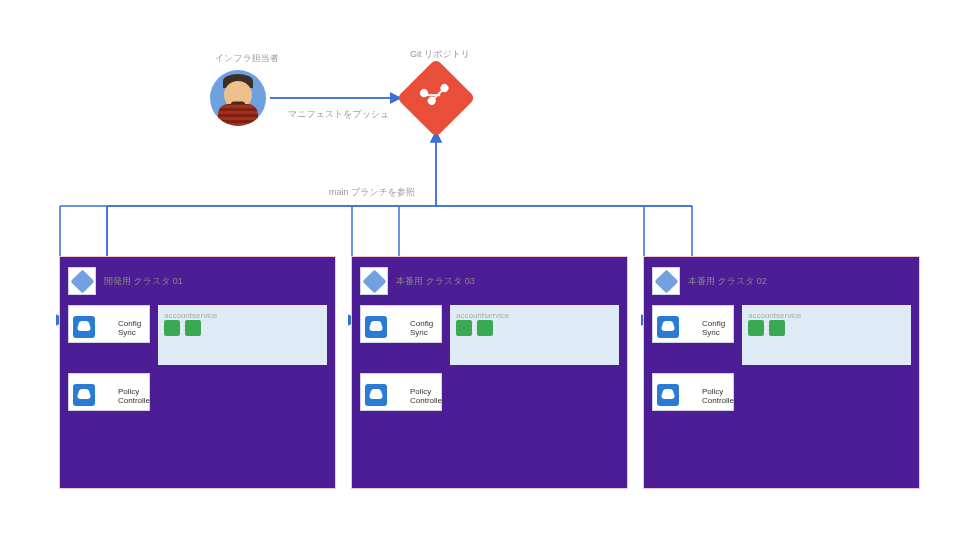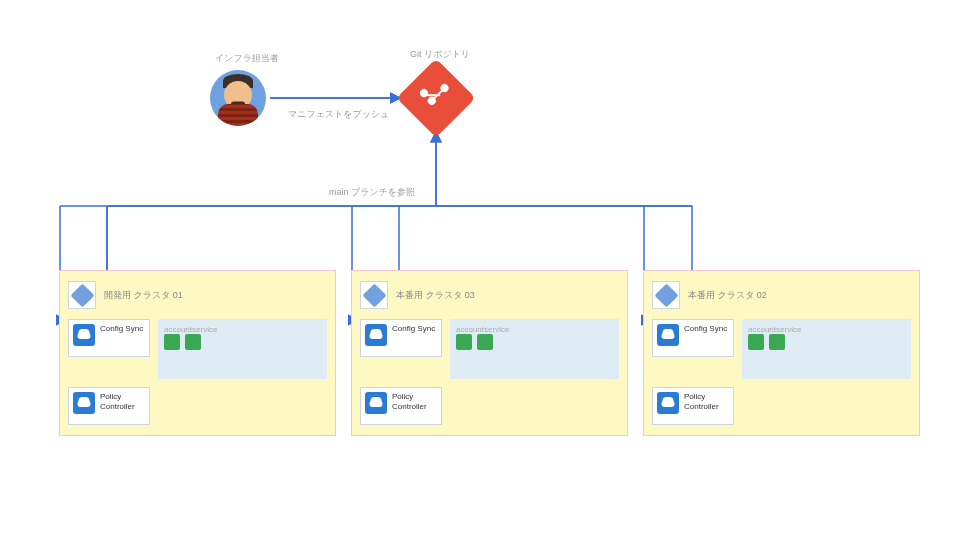--- a/index.html
+++ b/index.html
@@ -10,28 +10,28 @@
 .avatar{width:56px;height:56px;border-radius:50%;background:#6fa0e0;position:relative;overflow:hidden}
 .face{position:absolute;left:50%;top:45%;transform:translate(-50%,-50%);width:28px;height:28px;background:#f0c08c;border-radius:50%}
 .hair{position:absolute;top:4px;left:50%;transform:translateX(-50%);width:30px;height:14px;background:#3d2f26;border-radius:50% 50% 0 0}
 .mustache{position:absolute;top:60%;left:50%;transform:translate(-50%,-50%);width:14px;height:5px;background:#3d2f26;border-radius:3px}
 .shirt{position:absolute;bottom:0;left:50%;transform:translateX(-50%);width:40px;height:22px;background:repeating-linear-gradient(0deg,#a03020 0 3px,#802010 3px 6px),repeating-linear-gradient(90deg,#a03020 0 3px,#802010 3px 6px);border-radius:10px 10px 0 0}
 .git{position:absolute;left:408px;top:70px;width:56px;height:56px}
 .git-diamond{width:56px;height:56px;background:#e94e3a;transform:rotate(45deg);border-radius:6px;position:absolute}
 .git-inner{position:absolute;width:30px;height:30px;left:13px;top:13px;transform:rotate(45deg)}
 .git-line{position:absolute;background:#fff}
 .git-dot{position:absolute;width:8px;height:8px;background:#fff;border-radius:50%}
-.cluster{position:absolute;width:277px;height:166px;background:#fef9c3;border:1px solid #f4c7cc;top:270px}
+.cluster{position:absolute;width:277px;height:233px;background:#4c1d95;border:1px solid #f4c7cc;top:256px}
 .c1{left:59px}.c2{left:351px}.c3{left:643px}
 .chead{display:flex;align-items:center;gap:8px;padding:10px 8px}
 .kicon{width:28px;height:28px;border:1px solid #ccd5e0;background:#fff;display:flex;align-items:center;justify-content:center}
 .kcube{width:17px;height:17px;background:#5a8fd8;transform:rotate(45deg);border-radius:2px;opacity:.85}
 .ctitle{color:#888;font-size:9px}
 .row{display:flex;gap:8px;padding:0 8px 8px 8px;align-items:flex-start}
-.card{width:82px;height:38px;background:#fff;border:1px solid #ccd5e0;display:flex;align-items:flex-start;padding:4px;gap:5px}
+.card{width:82px;height:38px;background:#fff;border:1px solid #ccd5e0;display:flex;align-items:flex-end;padding:4px;gap:23px}
 .cloud{flex:0 0 22px;height:22px;background:#2a7bd4;border-radius:3px;position:relative}
 .cloud::after{content:"";position:absolute;left:50%;top:50%;transform:translate(-50%,-50%);width:13px;height:8px;background:#fff;border-radius:5px 5px 3px 3px;box-shadow:0 -3px 0 -1px #fff}
 .card-txt{font-size:8px;color:#333;line-height:1.2}
 .svc{flex:1;height:60px;background:#e0ecf5;padding:6px}
 .svc-name{color:#aaa;font-size:8px;}
 .pods{display:flex;gap:5px}
 .pod{width:16px;height:16px;background:#3ba853;border-radius:2px}
 svg.arrows{position:absolute;left:0;top:0;width:960px;height:540px;pointer-events:none}
 .arrow-line{stroke:#3a6fd8;stroke-width:1.5;fill:none}
 .arrow-head{fill:#3a6fd8}

